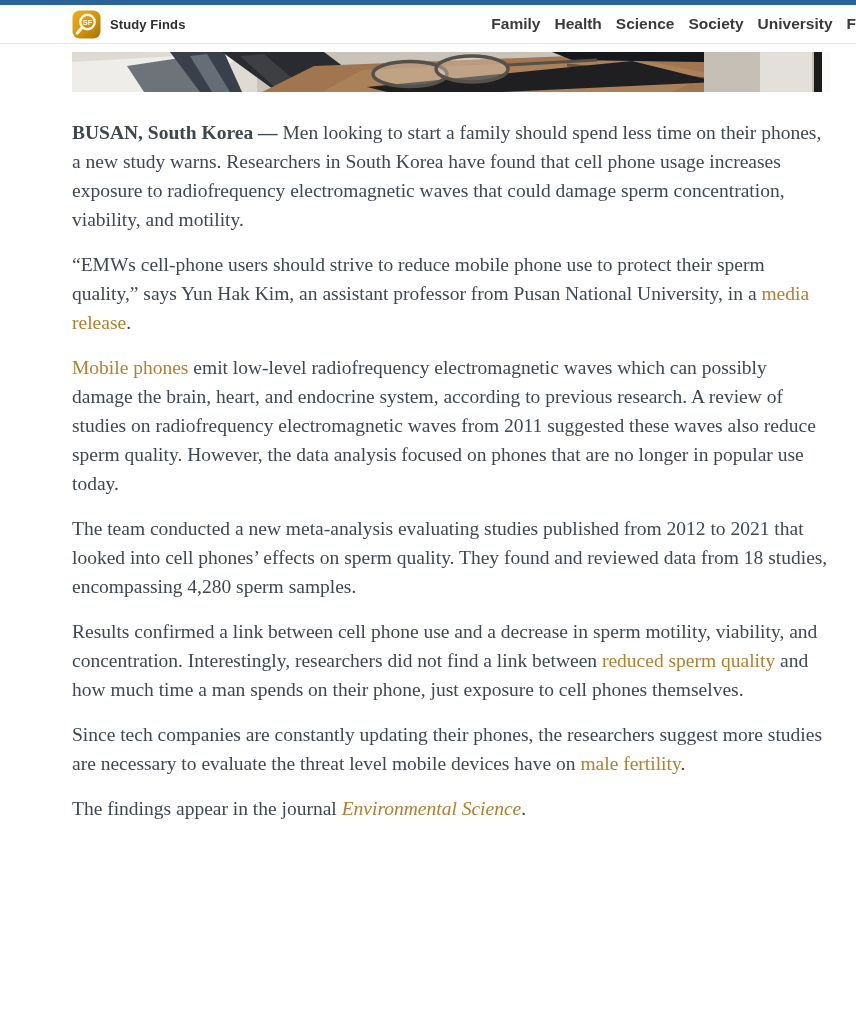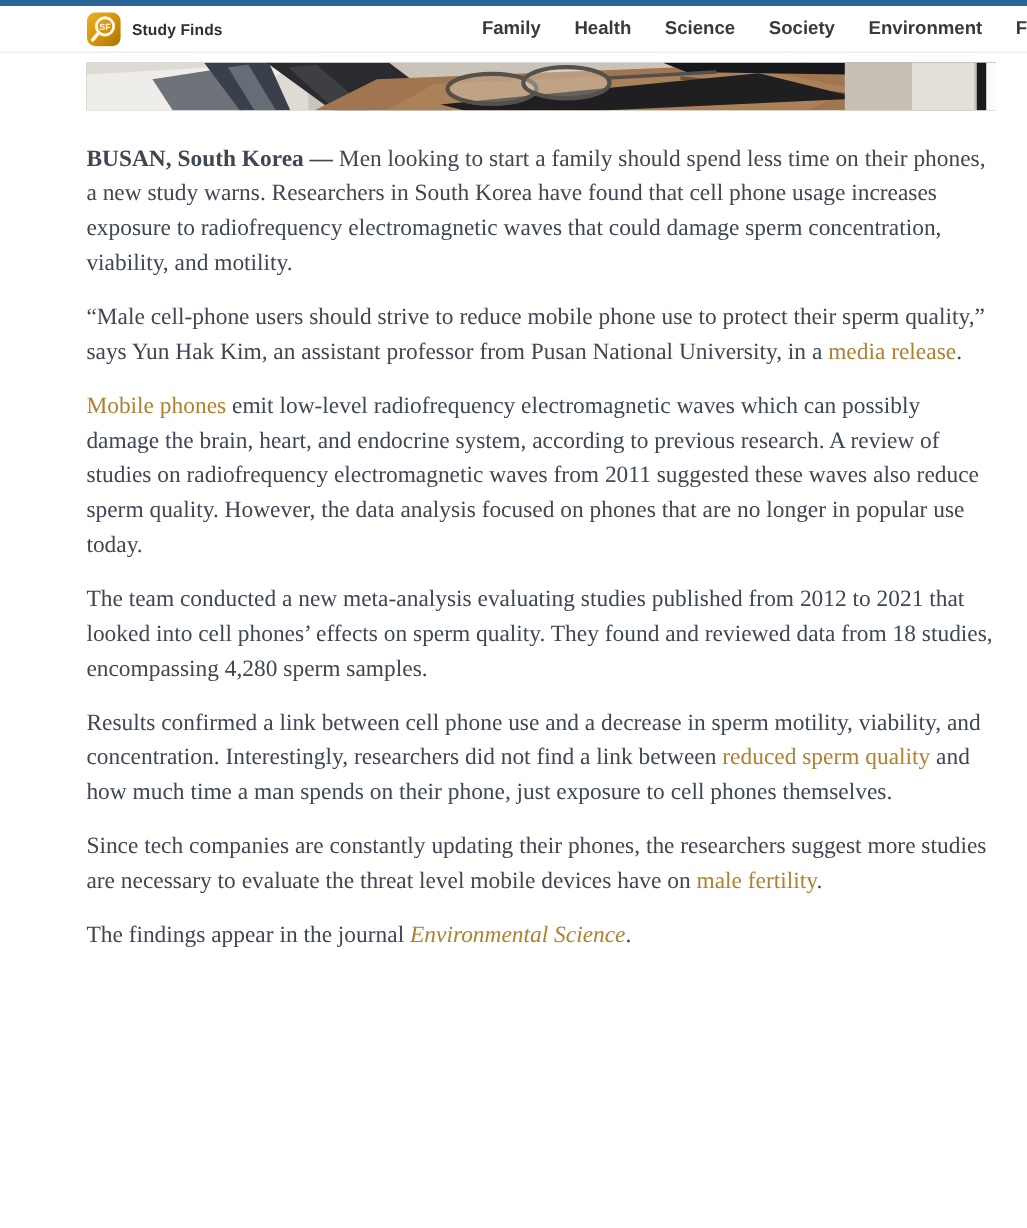--- a/index.html
+++ b/index.html
@@ -16,21 +16,21 @@
   }
   .top-accent{height:5px;background:var(--topbar-blue);}
   header{
     height:39px;display:flex;align-items:center;
     padding-left:72px;border-bottom:1px solid #e7e8ea;
     background:#ffffff;overflow:hidden;white-space:nowrap;
   }
   .brand{display:flex;align-items:center;gap:9px;cursor:pointer;}
   .logo{width:29px;height:29px;display:inline-block;}
   .brand-name{font-weight:bold;font-size:13px;color:#2d2f31;letter-spacing:.1px;}
-  nav{margin-left:auto;display:flex;gap:28px;align-items:center;padding-right:0;}
+  nav{margin-left:auto;display:flex;gap:14px;align-items:center;padding-right:0;}
   .nav-item{
     font-weight:bold;font-size:15.5px;color:var(--nav-text);
     text-decoration:none;cursor:pointer;flex:0 0 auto;
   }
   .hero{
     width:758px;height:40px;margin:8px 0 0 72px;overflow:hidden;
     background:#c9c3ba;
   }
   .hero svg{display:block;}
   main.article{
@@ -65,21 +65,21 @@
         <text x="15.5" y="15" text-anchor="middle" font-family="Liberation Sans, sans-serif" font-size="7.5" font-weight="bold" fill="#fdf7e8">SF</text>
       </svg>
     </span>
     <span class="brand-name">Study Finds</span>
   </div>
   <nav>
       <a class="nav-item">Family</a>
       <a class="nav-item">Health</a>
       <a class="nav-item">Science</a>
       <a class="nav-item">Society</a>
-      <a class="nav-item">Environment</a>
+      <a class="nav-item">University</a>
       <a class="nav-item">F</a>
     </nav>
 </header>
 
 <div class="hero">
   <svg width="758" height="40" viewBox="0 0 758 40" preserveAspectRatio="none">
     <rect width="758" height="40" fill="#c9c3ba"></rect>
     <rect x="0" width="185" height="40" fill="#dedad4"></rect>
     <polygon points="0,10 175,0 115,40 0,40" fill="#efede9"></polygon>
     <polygon points="55,14 108,6 132,40 72,40" fill="#6e7379"></polygon>
@@ -97,19 +97,19 @@
     <line x1="434" y1="13" x2="525" y2="8" stroke="#55504a" stroke-width="3"></line>
     <rect x="632" width="126" height="40" fill="#c6bfb5"></rect>
     <rect x="688" width="52" height="40" fill="#e3dfd9"></rect>
     <rect x="742" width="8" height="40" fill="#1a1a1a"></rect>
     <rect x="750" width="8" height="40" fill="#fbfbfa"></rect>
   </svg>
 </div>
 
 <main class="article">
     <p><span class="bold">BUSAN, South Korea — </span><span class="">Men looking to start a family should spend less time on their phones, a new study warns. Researchers in South Korea have found that cell phone usage increases exposure to radiofrequency electromagnetic waves that could damage sperm concentration, viability, and motility.</span></p>
-    <p><span class="">“Male cell-phone users should strive to reduce mobile phone use to protect their sperm quality,” says Yun Hak Kim, an assistant professor from Pusan National University, in a </span><a class="link">media release</a><span class="">.</span></p>
+    <p><span class="">“EMWs cell-phone users should strive to reduce mobile phone use to protect their sperm quality,” says Yun Hak Kim, an assistant professor from Pusan National University, in a </span><a class="link">media release</a><span class="">.</span></p>
     <p><a class="link">Mobile phones</a><span class=""> emit low-level radiofrequency electromagnetic waves which can possibly damage the brain, heart, and endocrine system, according to previous research. A review of studies on radiofrequency electromagnetic waves from 2011 suggested these waves also reduce sperm quality. However, the data analysis focused on phones that are no longer in popular use today.</span></p>
     <p><span class="">The team conducted a new meta-analysis evaluating studies published from 2012 to 2021 that looked into cell phones’ effects on sperm quality. They found and reviewed data from 18 studies, encompassing 4,280 sperm samples.</span></p>
     <p><span class="">Results confirmed a link between cell phone use and a decrease in sperm motility, viability, and concentration. Interestingly, researchers did not find a link between </span><a class="link">reduced sperm quality</a><span class=""> and how much time a man spends on their phone, just exposure to cell phones themselves.</span></p>
     <p><span class="">Since tech companies are constantly updating their phones, the researchers suggest more studies are necessary to evaluate the threat level mobile devices have on </span><a class="link">male fertility</a><span class="">.</span></p>
     <p><span class="">The findings appear in the journal </span><a class="link italic">Environmental Science</a><span class="">.</span></p>
   </main>
 
 </body></html>

